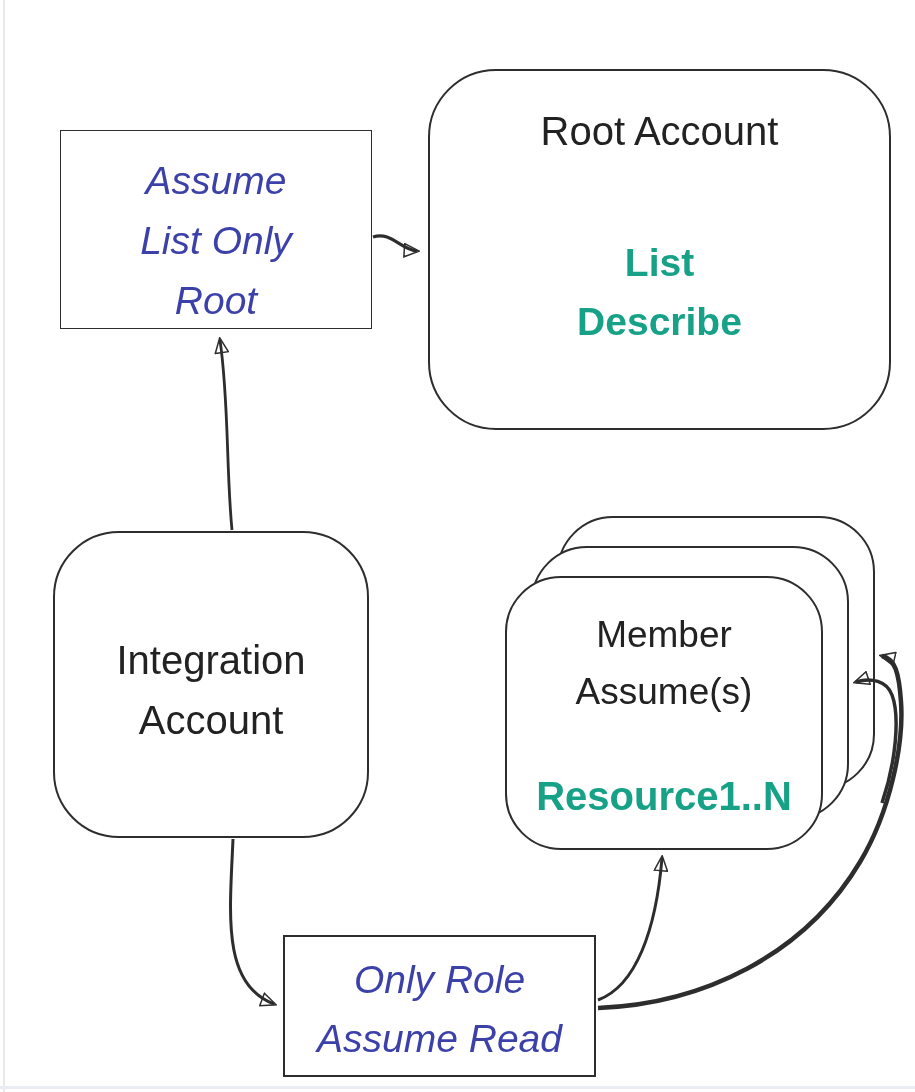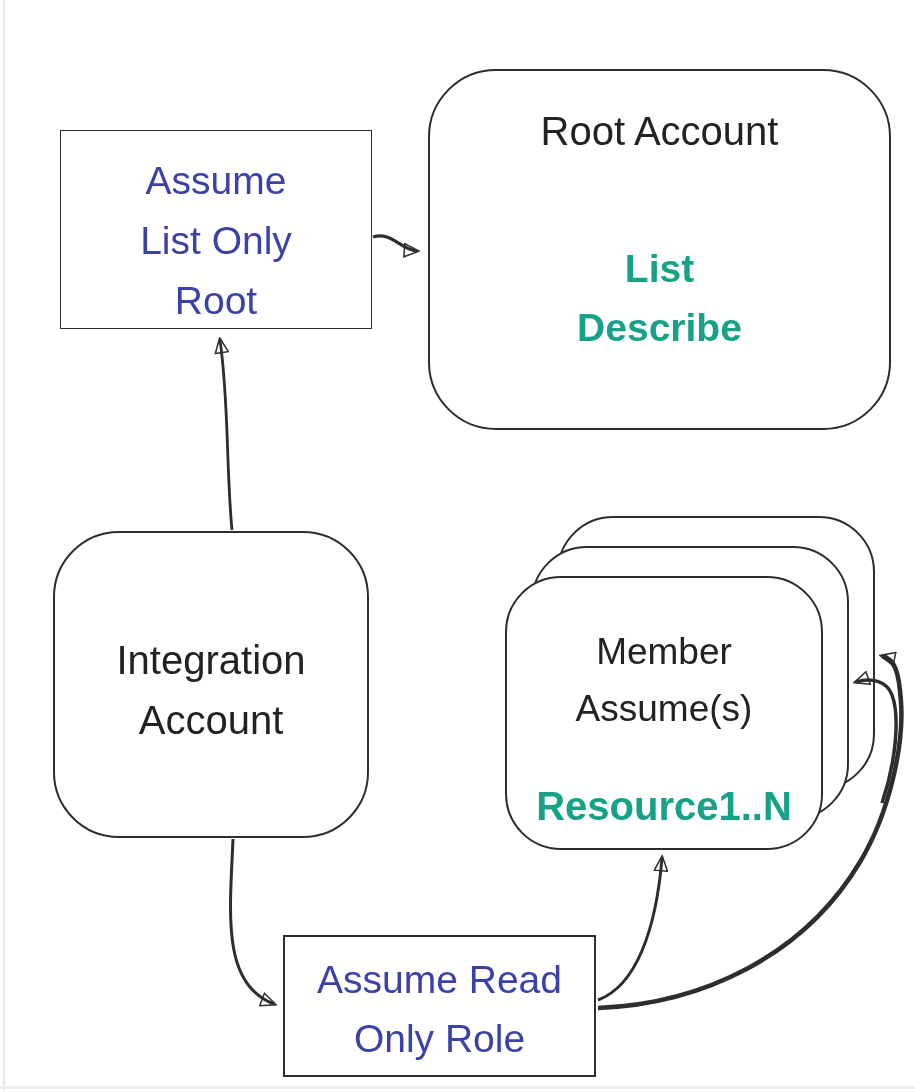--- a/index.html
+++ b/index.html
@@ -38,28 +38,28 @@
   .member-back  { left: 557px; top: 516px; }
   .member-mid   { left: 531px; top: 546px; }
   .member-front { left: 505px; top: 576px; }
   .rect-box      { border-radius: 0; }
   .assume-box-top    { left: 60px;  top: 130px; width: 312px; height: 199px; border-width: 1.5px; }
   .assume-box-bottom { left: 283px; top: 935px; width: 313px; height: 142px; border-width: 2px; }
 
   .txt { position: absolute; left: 0; width: 100%; text-align: center; color: #222222; }
 
   .root-title   { top: 36px;  font-size: 40px; line-height: 48px; }
-  .root-actions { top: 168px; font-size: 39px; line-height: 59px; font-weight: bold; color: #17a287; }
+  .root-actions { top: 162px; font-size: 39px; line-height: 59px; font-weight: bold; color: #17a287; }
 
   .integration-title { top: 97px; font-size: 40px; line-height: 60px; }
 
-  .member-title    { top: 28px;  font-size: 37px; line-height: 57px; margin-top: 17px; }
-  .member-resource { top: 204px; font-size: 40px; line-height: 48px; font-weight: bold; color: #17a287; }
+  .member-title    { top: 28px;  font-size: 37px; line-height: 57px; }
+  .member-resource { top: 194px; font-size: 40px; line-height: 48px; font-weight: bold; color: #17a287; }
 
-  .role-text { color: #3c41aa; font-size: 39px; }
+  .role-text { font-style: italic; color: #3c41aa; font-size: 39px; }
   .role-top-lines    { top: 20px; line-height: 60px; }
   .role-bottom-lines { top: 13px; line-height: 59px; }
 
   svg.connectors { position: absolute; left: 0; top: 0; pointer-events: none; }
   svg.connectors path { fill: none; stroke: #2d2d2d; }
 </style>
 </head>
 <body>
 
 <div class="stage">
@@ -95,22 +95,22 @@
   <div class="node rect-box assume-box-top">
     <div class="txt role-text role-top-lines">
       <div>Assume</div>
       <div>List Only</div>
       <div>Root</div>
     </div>
   </div>
 
   <div class="node rect-box assume-box-bottom">
     <div class="txt role-text role-bottom-lines">
+      <div>Only Role</div>
       <div>Assume Read</div>
-      <div>Only Role</div>
     </div>
   </div>
 
   <svg class="connectors" width="915" height="1092" viewBox="0 0 915 1092">
     <defs>
       <marker id="ah" viewBox="0 0 10 10" refX="8.5" refY="5" markerWidth="17" markerHeight="15" orient="auto" markerUnits="userSpaceOnUse">
         <path d="M0,0.6 L10,5 L0,9.4 z" fill="#2d2d2d" stroke="none"></path>
       </marker>
     </defs>
 

